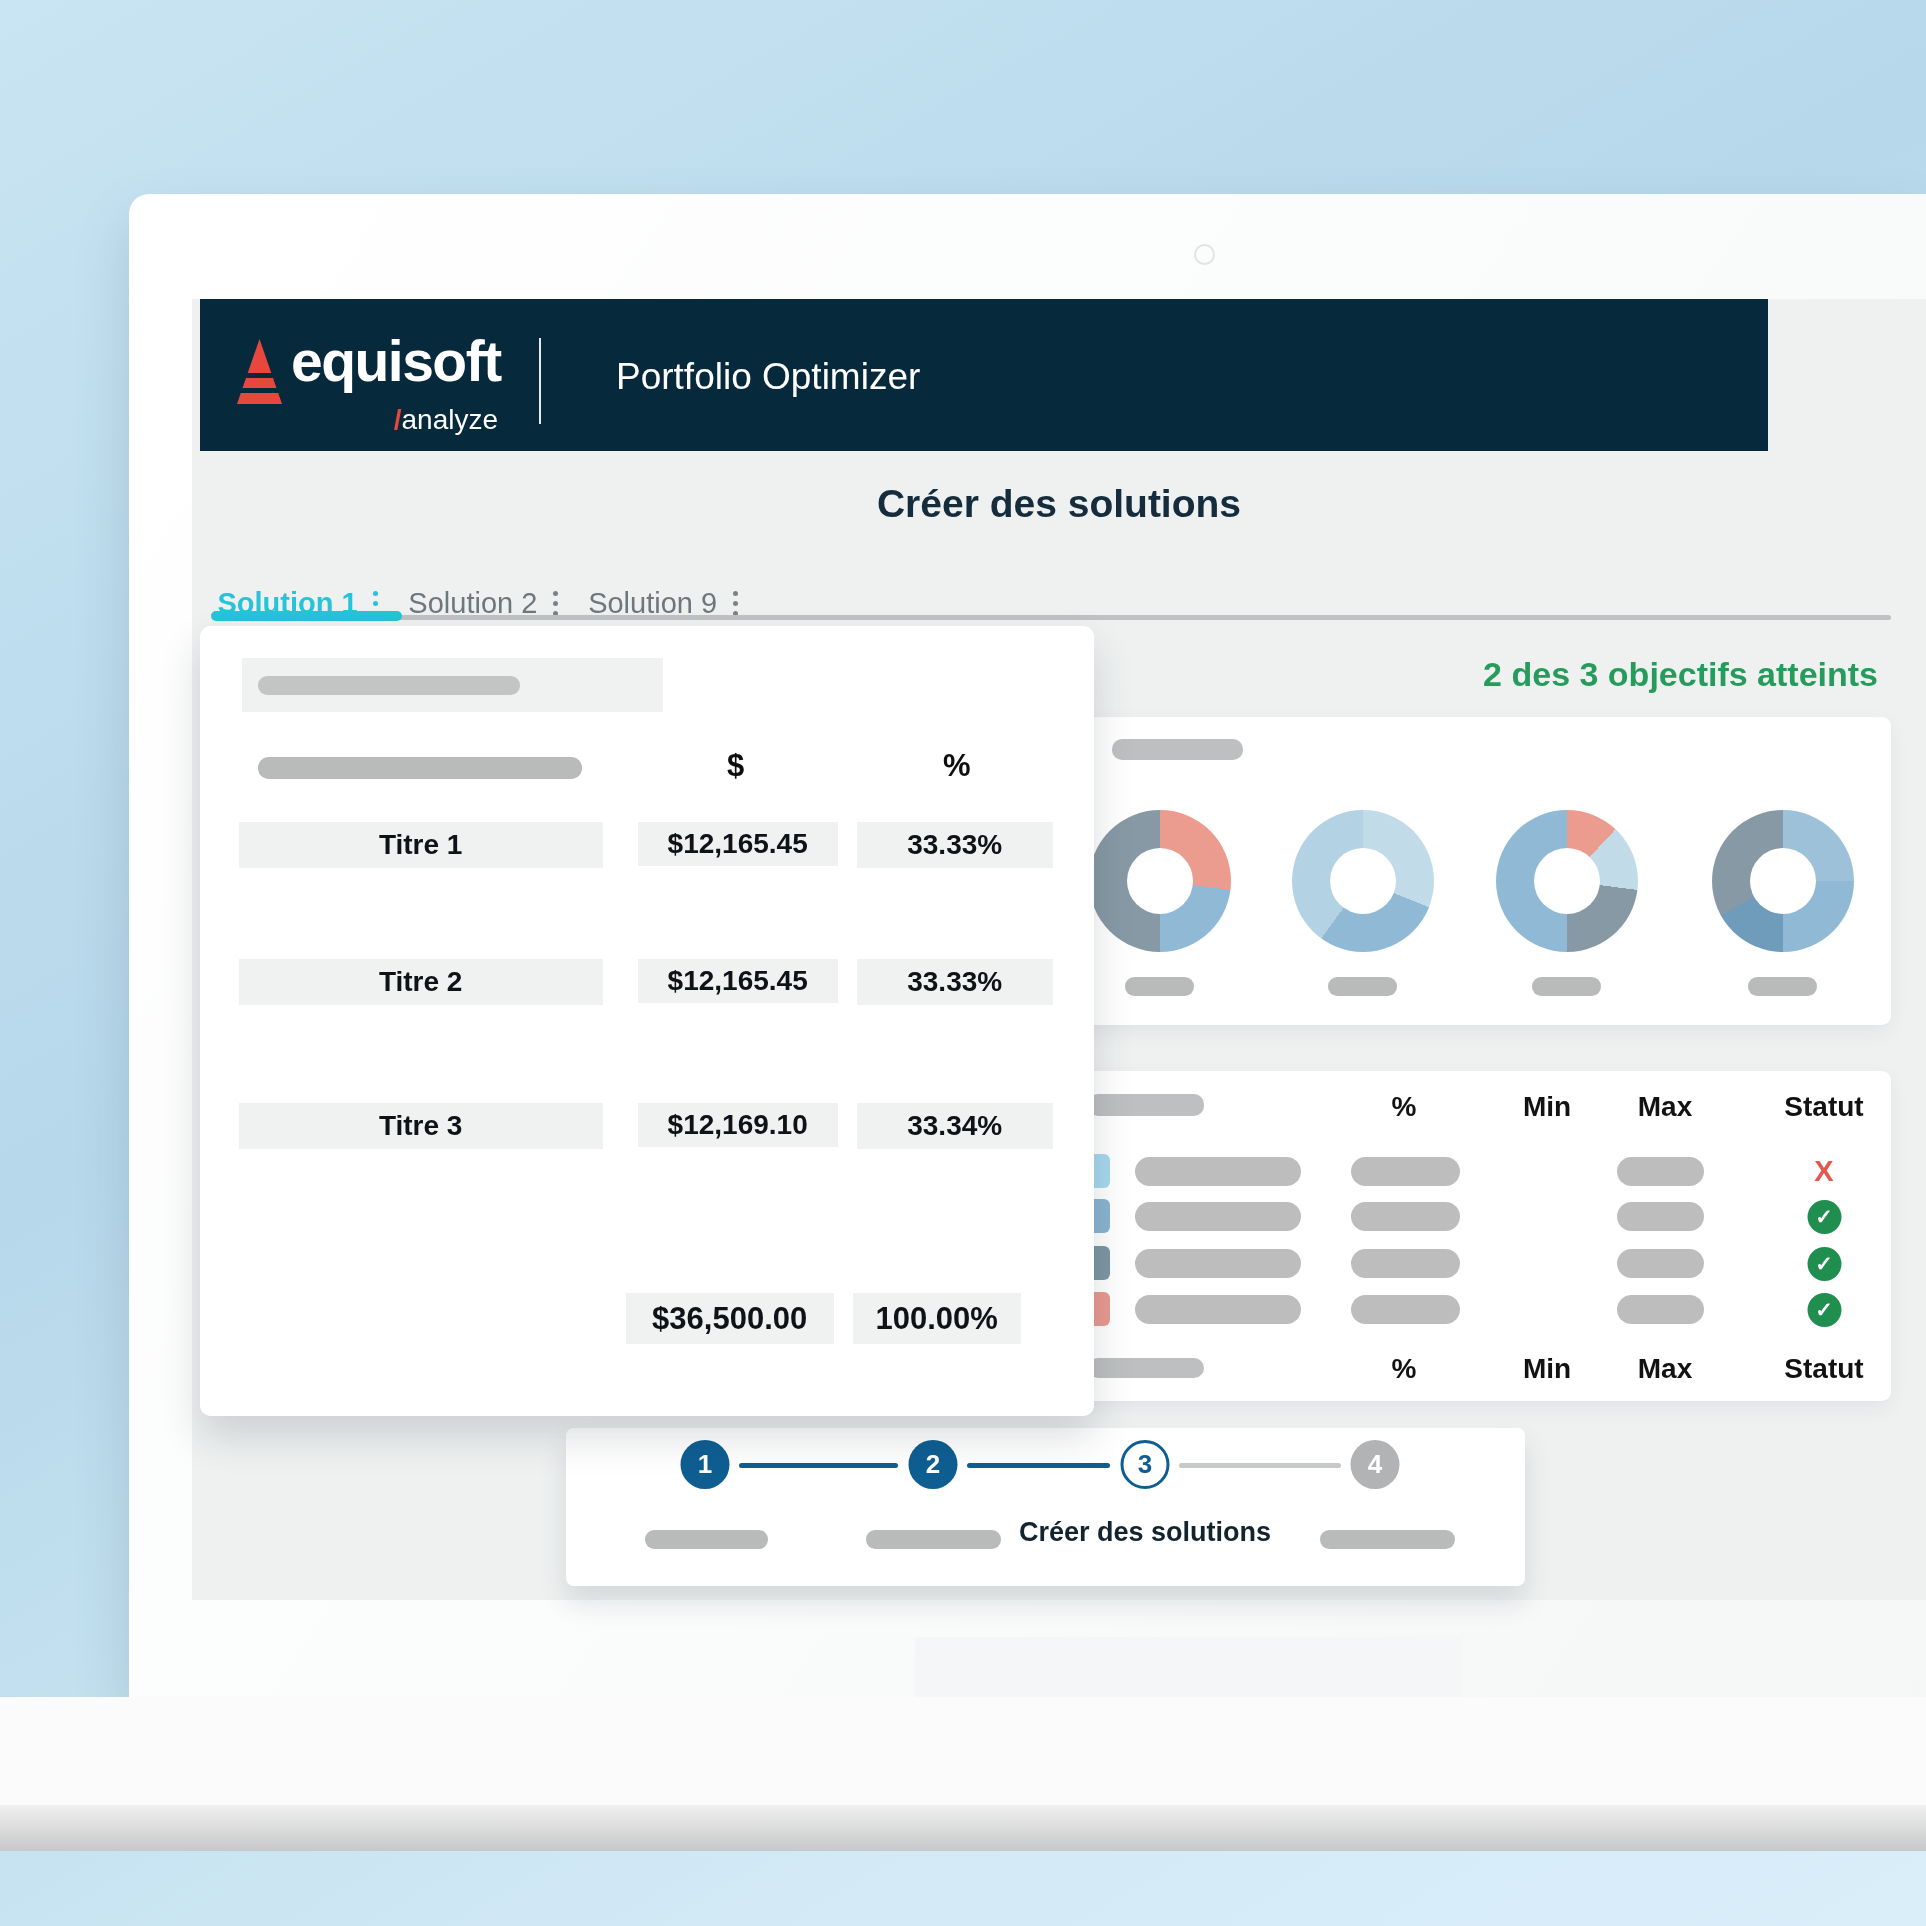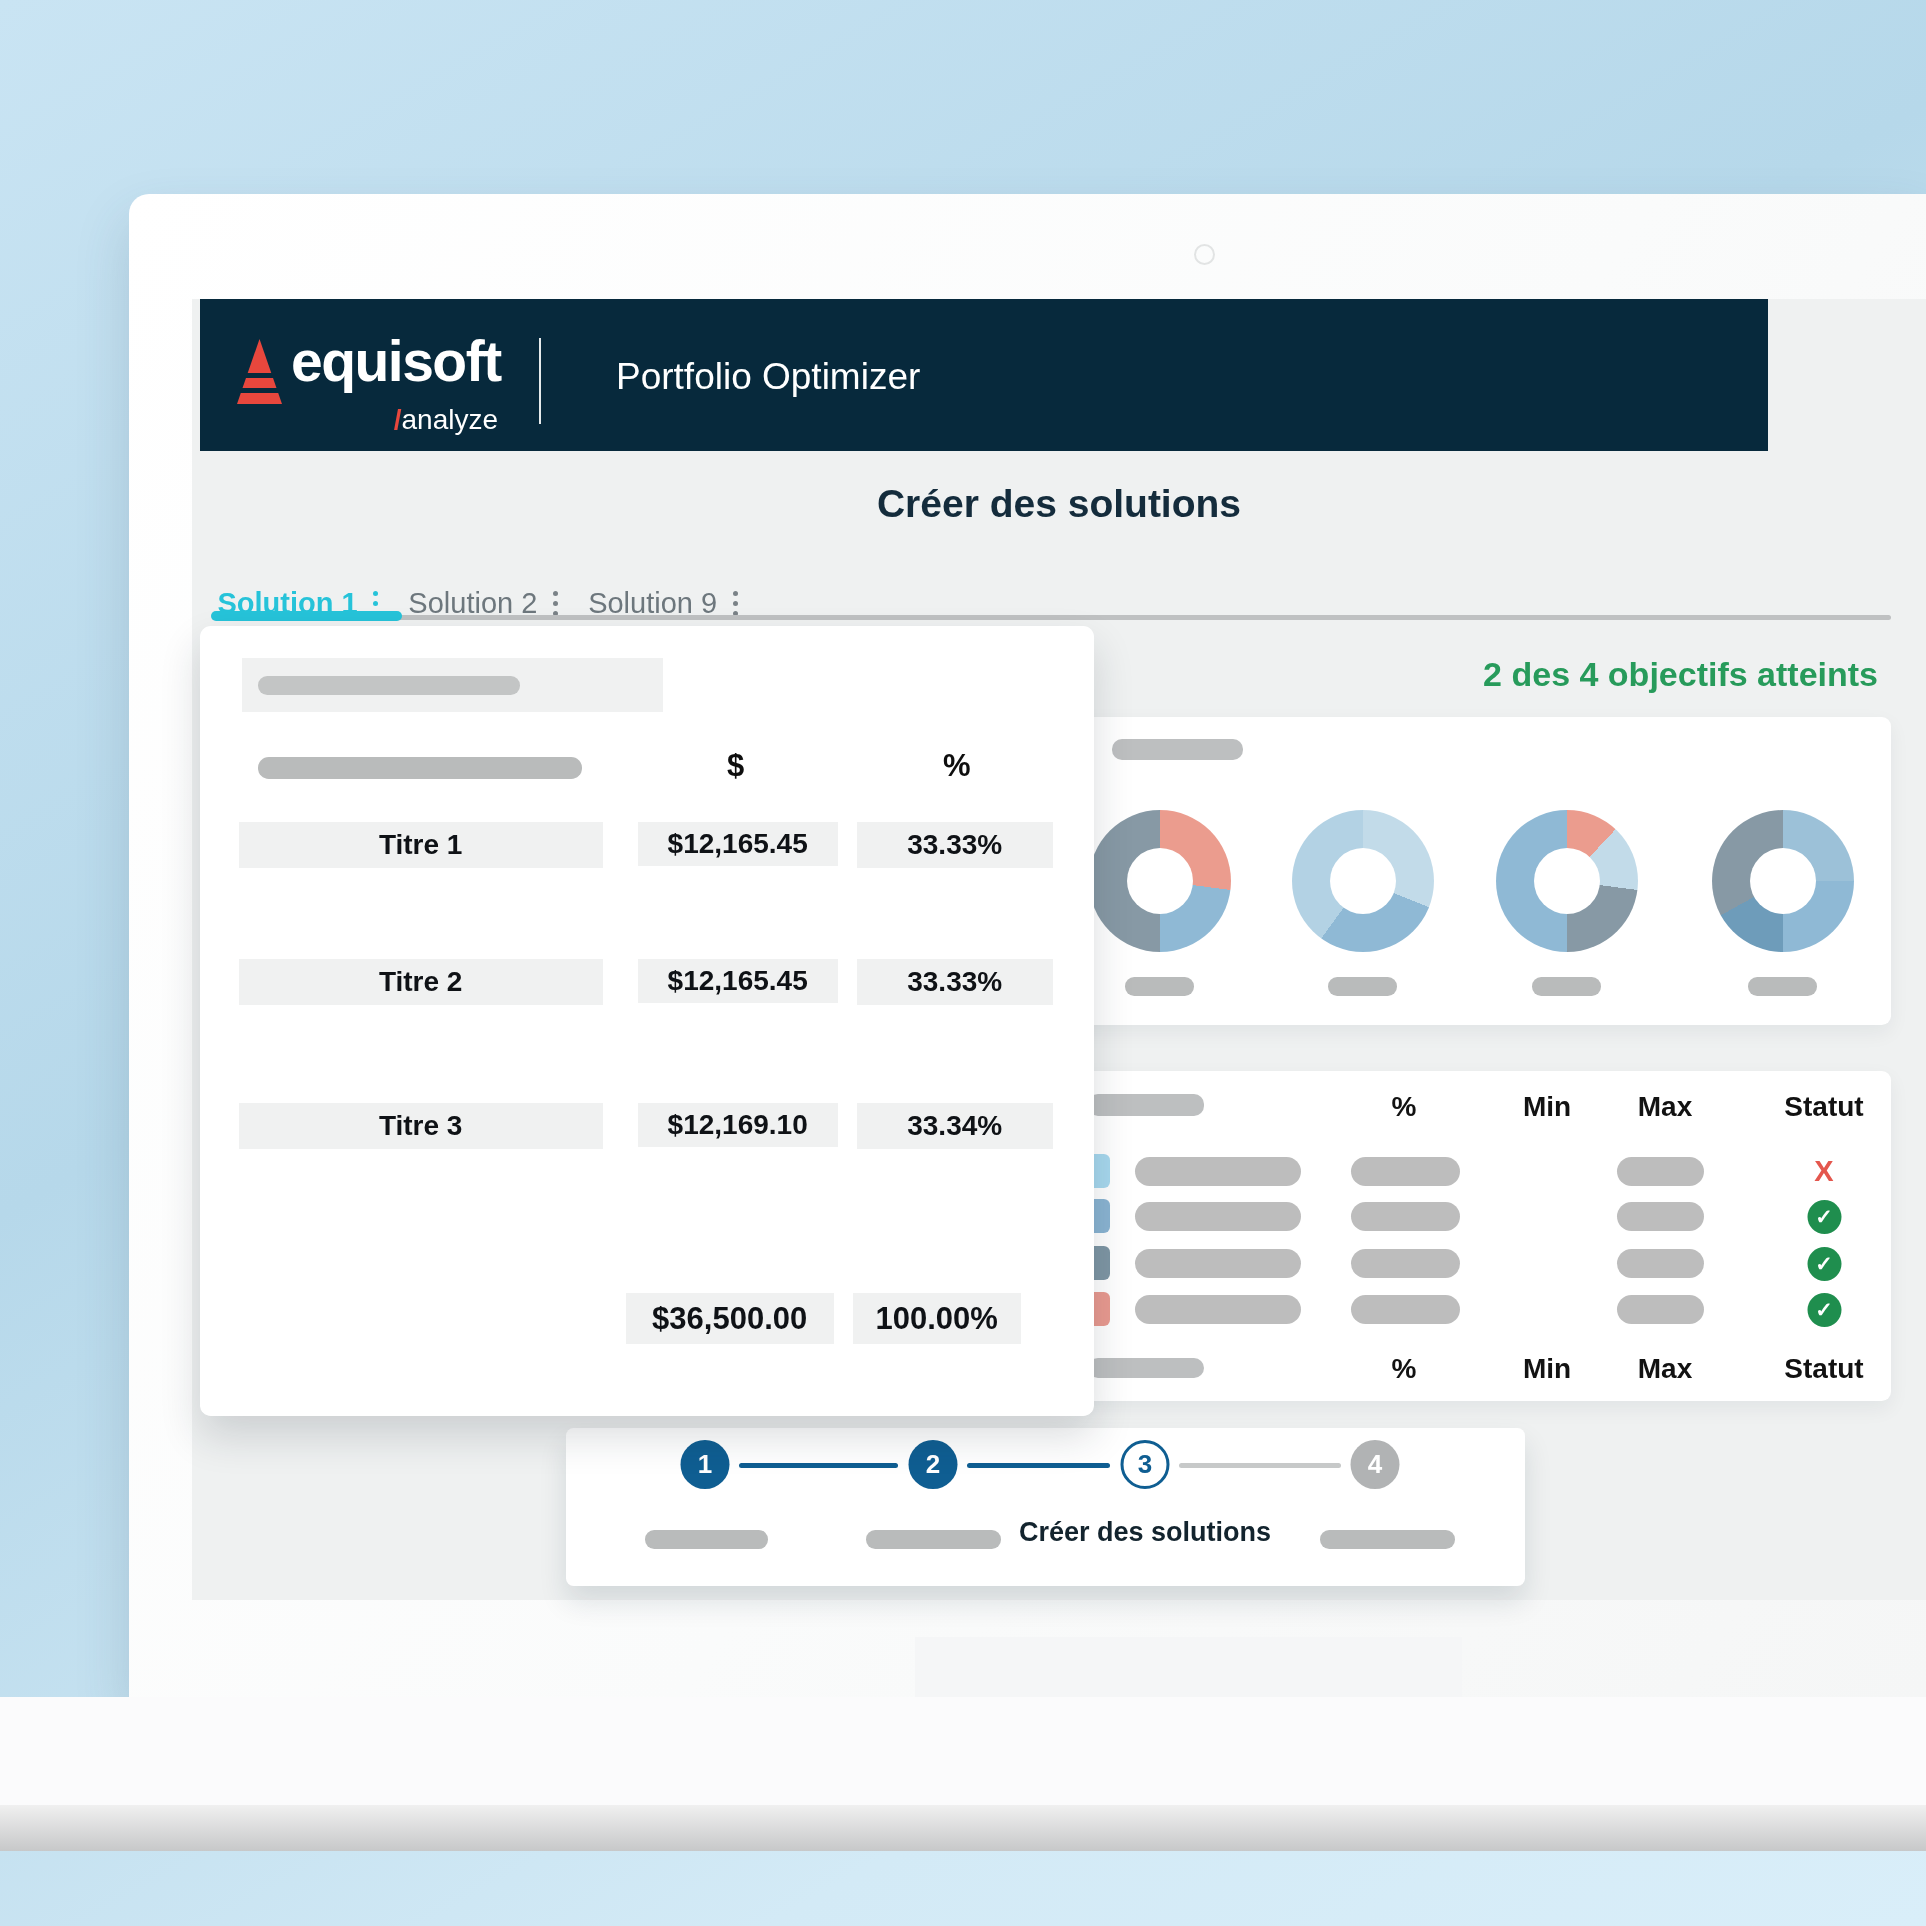--- a/index.html
+++ b/index.html
@@ -151,21 +151,21 @@
         <span class="kebab">
             <i></i>
             <i></i>
             <i></i>
           </span>
       </div>
     </div>
     <div class="abs tab-line"></div>
     <div class="abs tab-line-active"></div>
 
-    <div class="abs objectives">2 des 4 objectifs atteints</div>
+    <div class="abs objectives">2 des 3 objectifs atteints</div>
 
     <div class="abs card donut-card">
       <div class="ph-bar" style="position:absolute;left:42px;top:21.6px;width:131px;height:21px;"></div>
       <div class="donut" style="left: 19px; background: conic-gradient(rgb(235, 156, 142) 0%, rgb(235, 156, 142) 27%, rgb(143, 185, 213) 27%, rgb(143, 185, 213) 50%, rgb(135, 153, 165) 50%, rgb(135, 153, 165) 100%);">
           <div class="donut-hole"></div>
         </div>
       <div class="donut" style="left: 222px; background: conic-gradient(rgb(194, 219, 233) 0%, rgb(194, 219, 233) 31%, rgb(143, 185, 213) 31%, rgb(143, 185, 213) 60%, rgb(179, 210, 228) 60%, rgb(179, 210, 228) 100%);">
           <div class="donut-hole"></div>
         </div>
       <div class="donut" style="left: 426px; background: conic-gradient(rgb(235, 156, 142) 0%, rgb(235, 156, 142) 12%, rgb(194, 219, 233) 12%, rgb(194, 219, 233) 27%, rgb(135, 153, 165) 27%, rgb(135, 153, 165) 50%, rgb(143, 185, 213) 50%, rgb(143, 185, 213) 100%);">

